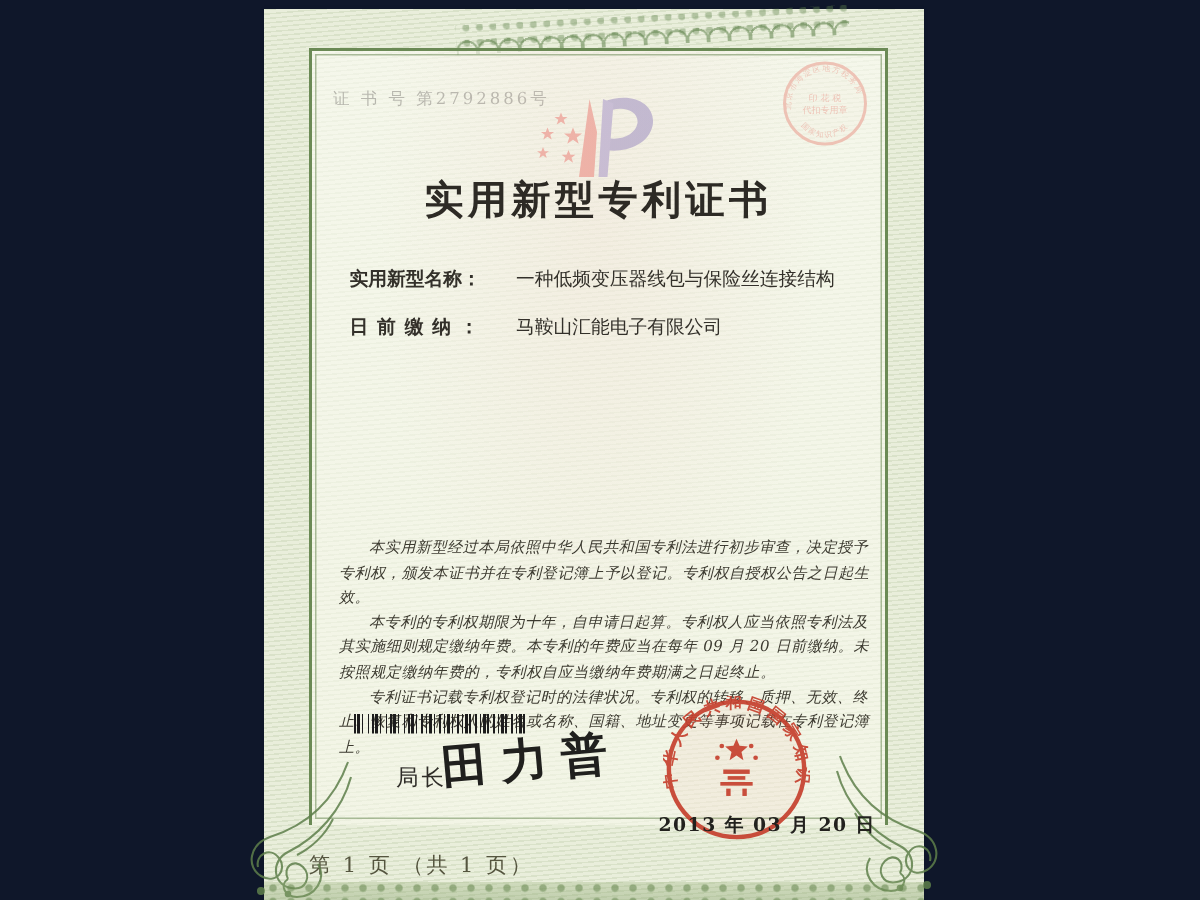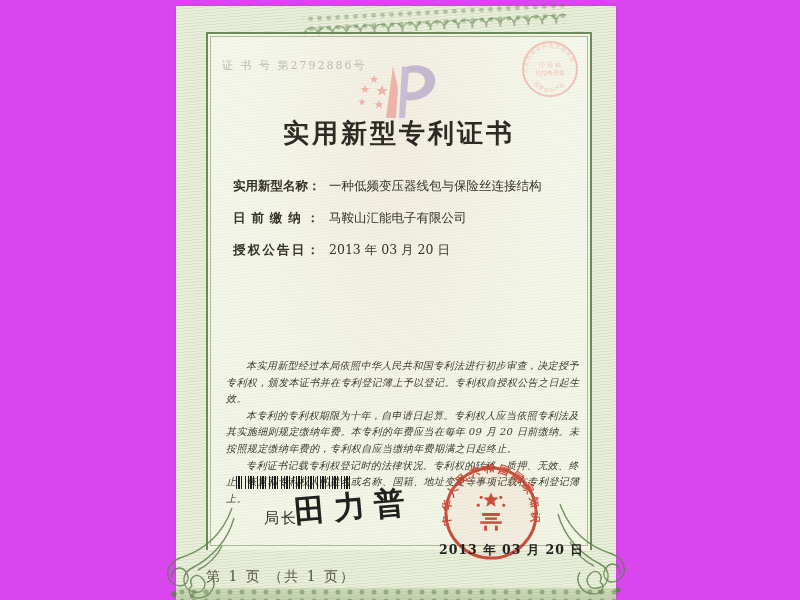--- a/index.html
+++ b/index.html
@@ -1,19 +1,19 @@
 <!DOCTYPE html>
 <html><head>
 <meta charset="utf-8">
 <style>
   * { margin:0; padding:0; box-sizing:border-box; }
   html,body { width:800px; height:600px; background:#ffffff; overflow:hidden;
               font-family:"DejaVu Serif","Liberation Serif",serif; }
 
-  .stage { position:relative; width:800px; height:600px; background:#d946ef; }
+  .stage { position:relative; width:800px; height:600px; background:#0f172a; }
 
   
   .paper {
     position:absolute; left:176px; top:6px; width:440px; height:594px;
     background-color:#e9eedb;
     background-image:repeating-linear-gradient(175deg,
         rgba(120,150,90,.14) 0 1px, rgba(255,255,255,0) 1px 3px);
     box-shadow:0 0 3px rgba(0,0,0,.10);
   }
 
@@ -54,21 +54,21 @@
   .logo { position:absolute; left:176px; top:56px; width:96px; height:60px; }
 
   .title {
     position:absolute; left:30px; top:110px; width:386px; text-align:center;
     font-size:26px; font-weight:bold; letter-spacing:3px; color:#2d2a25;
   }
 
   .fields { position:absolute; left:57px; top:172px; }
   .field { height:31.8px; font-size:12.5px; color:#33302a; white-space:nowrap; }
   .field .lbl { display:inline-block; width:86px; text-align:justify; text-align-last:justify; font-weight:bold; }
-  .field .val { margin-left:6px;text-align:center; }
+  .field .val { margin-left:21px;text-align:center; }
 
   .paras { position:absolute; left:50px; top:352px; width:363px; }
   .para {
     font-size:10px; line-height:16.6px; text-indent:2em;
     color:#3c3a30; letter-spacing:.4px; font-style:italic;
   }
 
   .barcode {
     position:absolute; left:60px; top:470px; width:115px; height:13px;
     background:repeating-linear-gradient(90deg,
@@ -145,24 +145,20 @@
     <div class="title">实用新型专利证书</div>
 
     <div class="fields">
       <div class="field">
         <span class="lbl">实用新型名称：</span>
         <span class="val">一种低频变压器线包与保险丝连接结构</span>
       </div>
       <div class="field">
         <span class="lbl">日前缴纳：</span>
         <span class="val">马鞍山汇能电子有限公司</span>
-      </div>
-      <div class="field">
-        <span class="lbl">授权公告日：</span>
-        <span class="val">2013 年 03 月 20 日</span>
       </div>
     </div>
 
     <div class="paras">
       <div class="para">本实用新型经过本局依照中华人民共和国专利法进行初步审查，决定授予专利权，颁发本证书并在专利登记簿上予以登记。专利权自授权公告之日起生效。</div>
       <div class="para">本专利的专利权期限为十年，自申请日起算。专利权人应当依照专利法及其实施细则规定缴纳年费。本专利的年费应当在每年 09 月 20 日前缴纳。未按照规定缴纳年费的，专利权自应当缴纳年费期满之日起终止。</div>
       <div class="para">专利证书记载专利权登记时的法律状况。专利权的转移、质押、无效、终止、恢复和专利权人的姓名或名称、国籍、地址变更等事项记载在专利登记簿上。</div>
     </div>
 
     <div class="barcode"></div>

